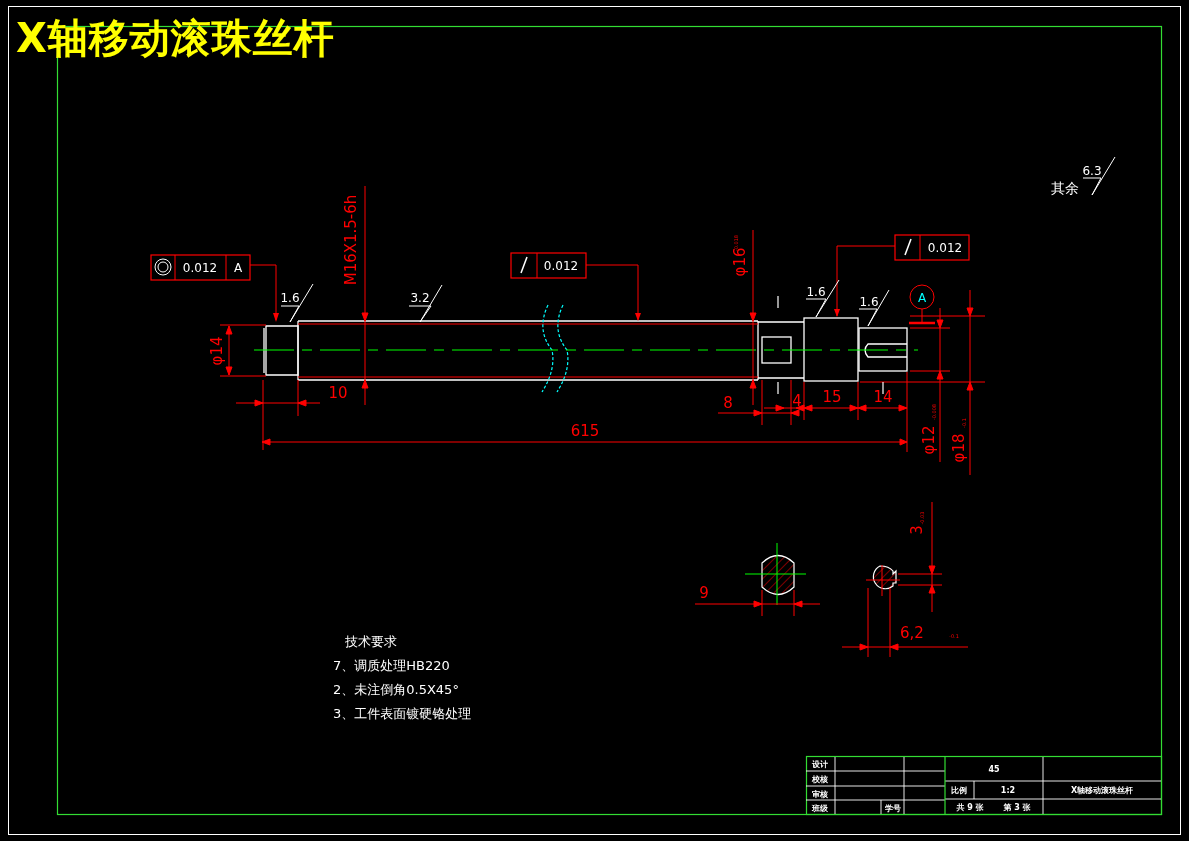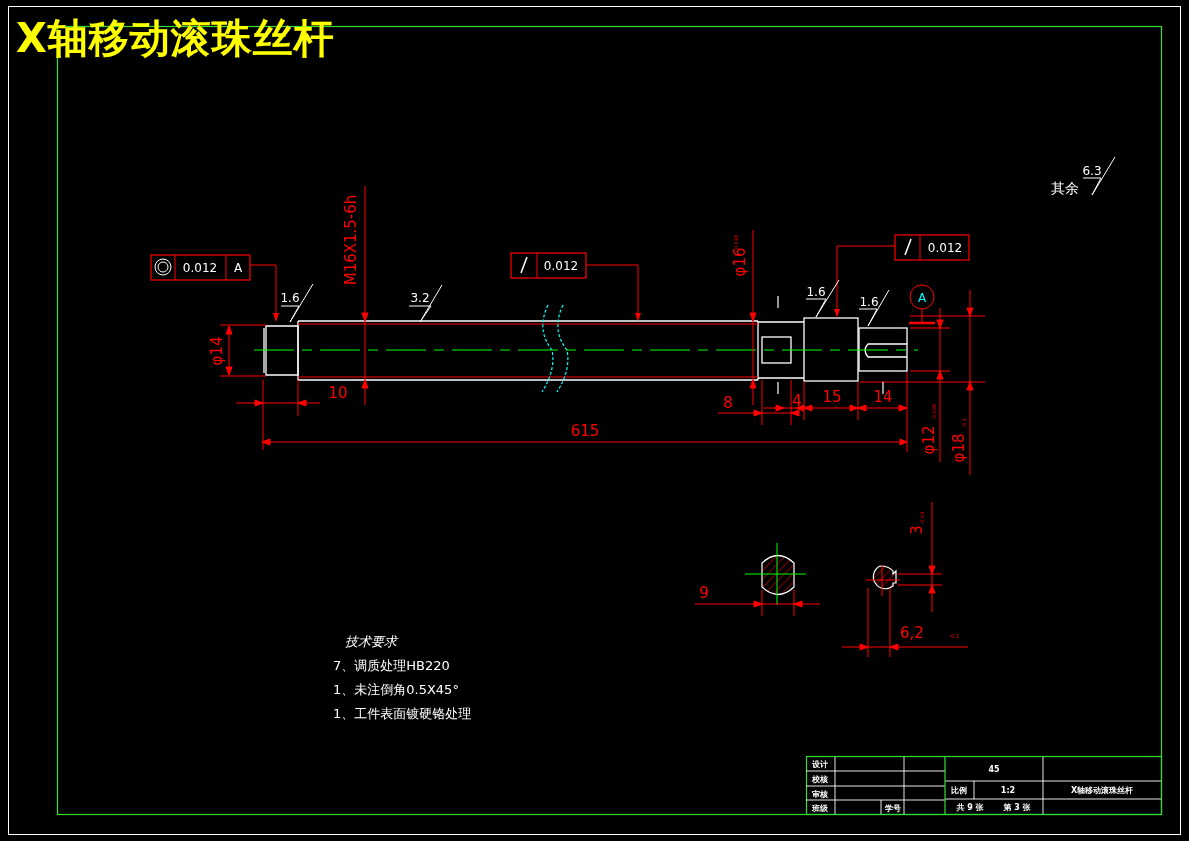--- a/index.html
+++ b/index.html
@@ -1,21 +1,21 @@
 <!DOCTYPE html>
 <html><head>
 <meta charset="utf-8">
 <style>
   html, body { margin:0; padding:0; background:#000; }
   body { width:1189px; height:841px; overflow:hidden; position:relative; font-family:"DejaVu Sans", sans-serif; }
   svg { position:absolute; left:0; top:0; }
   .title { position:absolute; left:16px; top:18px; color:#ffff00; font-family:"DejaVu Sans", sans-serif; font-size:40px; font-weight:bold; letter-spacing:1px; line-height:1; }
   .tech { position:absolute; left:333px; top:630px; color:#fff; font-size:13px; line-height:24px; }
   .tech div { white-space:nowrap; }
-  .tech .head { padding-left:12px;font-style:italic; }
+  .tech .head { padding-left:12px; }
   .tb-text { font-family:"DejaVu Sans", sans-serif; font-size:8px; fill:#fff; font-weight:bold; }
   .dim { font-family:"DejaVu Sans", sans-serif; fill:#ff0000; }
   .wt { font-family:"DejaVu Sans", sans-serif; fill:#fff; }
 </style>
 </head>
 <body>
 
 <svg width="1189" height="841" viewBox="0 0 1189 841">
 
   <rect x="8.5" y="6.5" width="1172" height="828" fill="none" stroke="#ffffff" stroke-width="1"></rect>
@@ -236,15 +236,15 @@
     <text class="tb-text" x="970" y="810" text-anchor="middle">共 9 张</text>
     <text class="tb-text" x="1017" y="810" text-anchor="middle">第 3 张</text>
   </g>
 </svg>
 
 <div class="title">X轴移动滚珠丝杆</div>
 
 <div class="tech">
   <div class="head">技术要求</div>
   <div>7、调质处理HB220</div>
-  <div>1、未注倒角0.5X45°</div>
-  <div>1、工件表面镀硬铬处理</div>
+  <div>2、未注倒角0.5X45°</div>
+  <div>3、工件表面镀硬铬处理</div>
 </div>
 
 </body></html>

